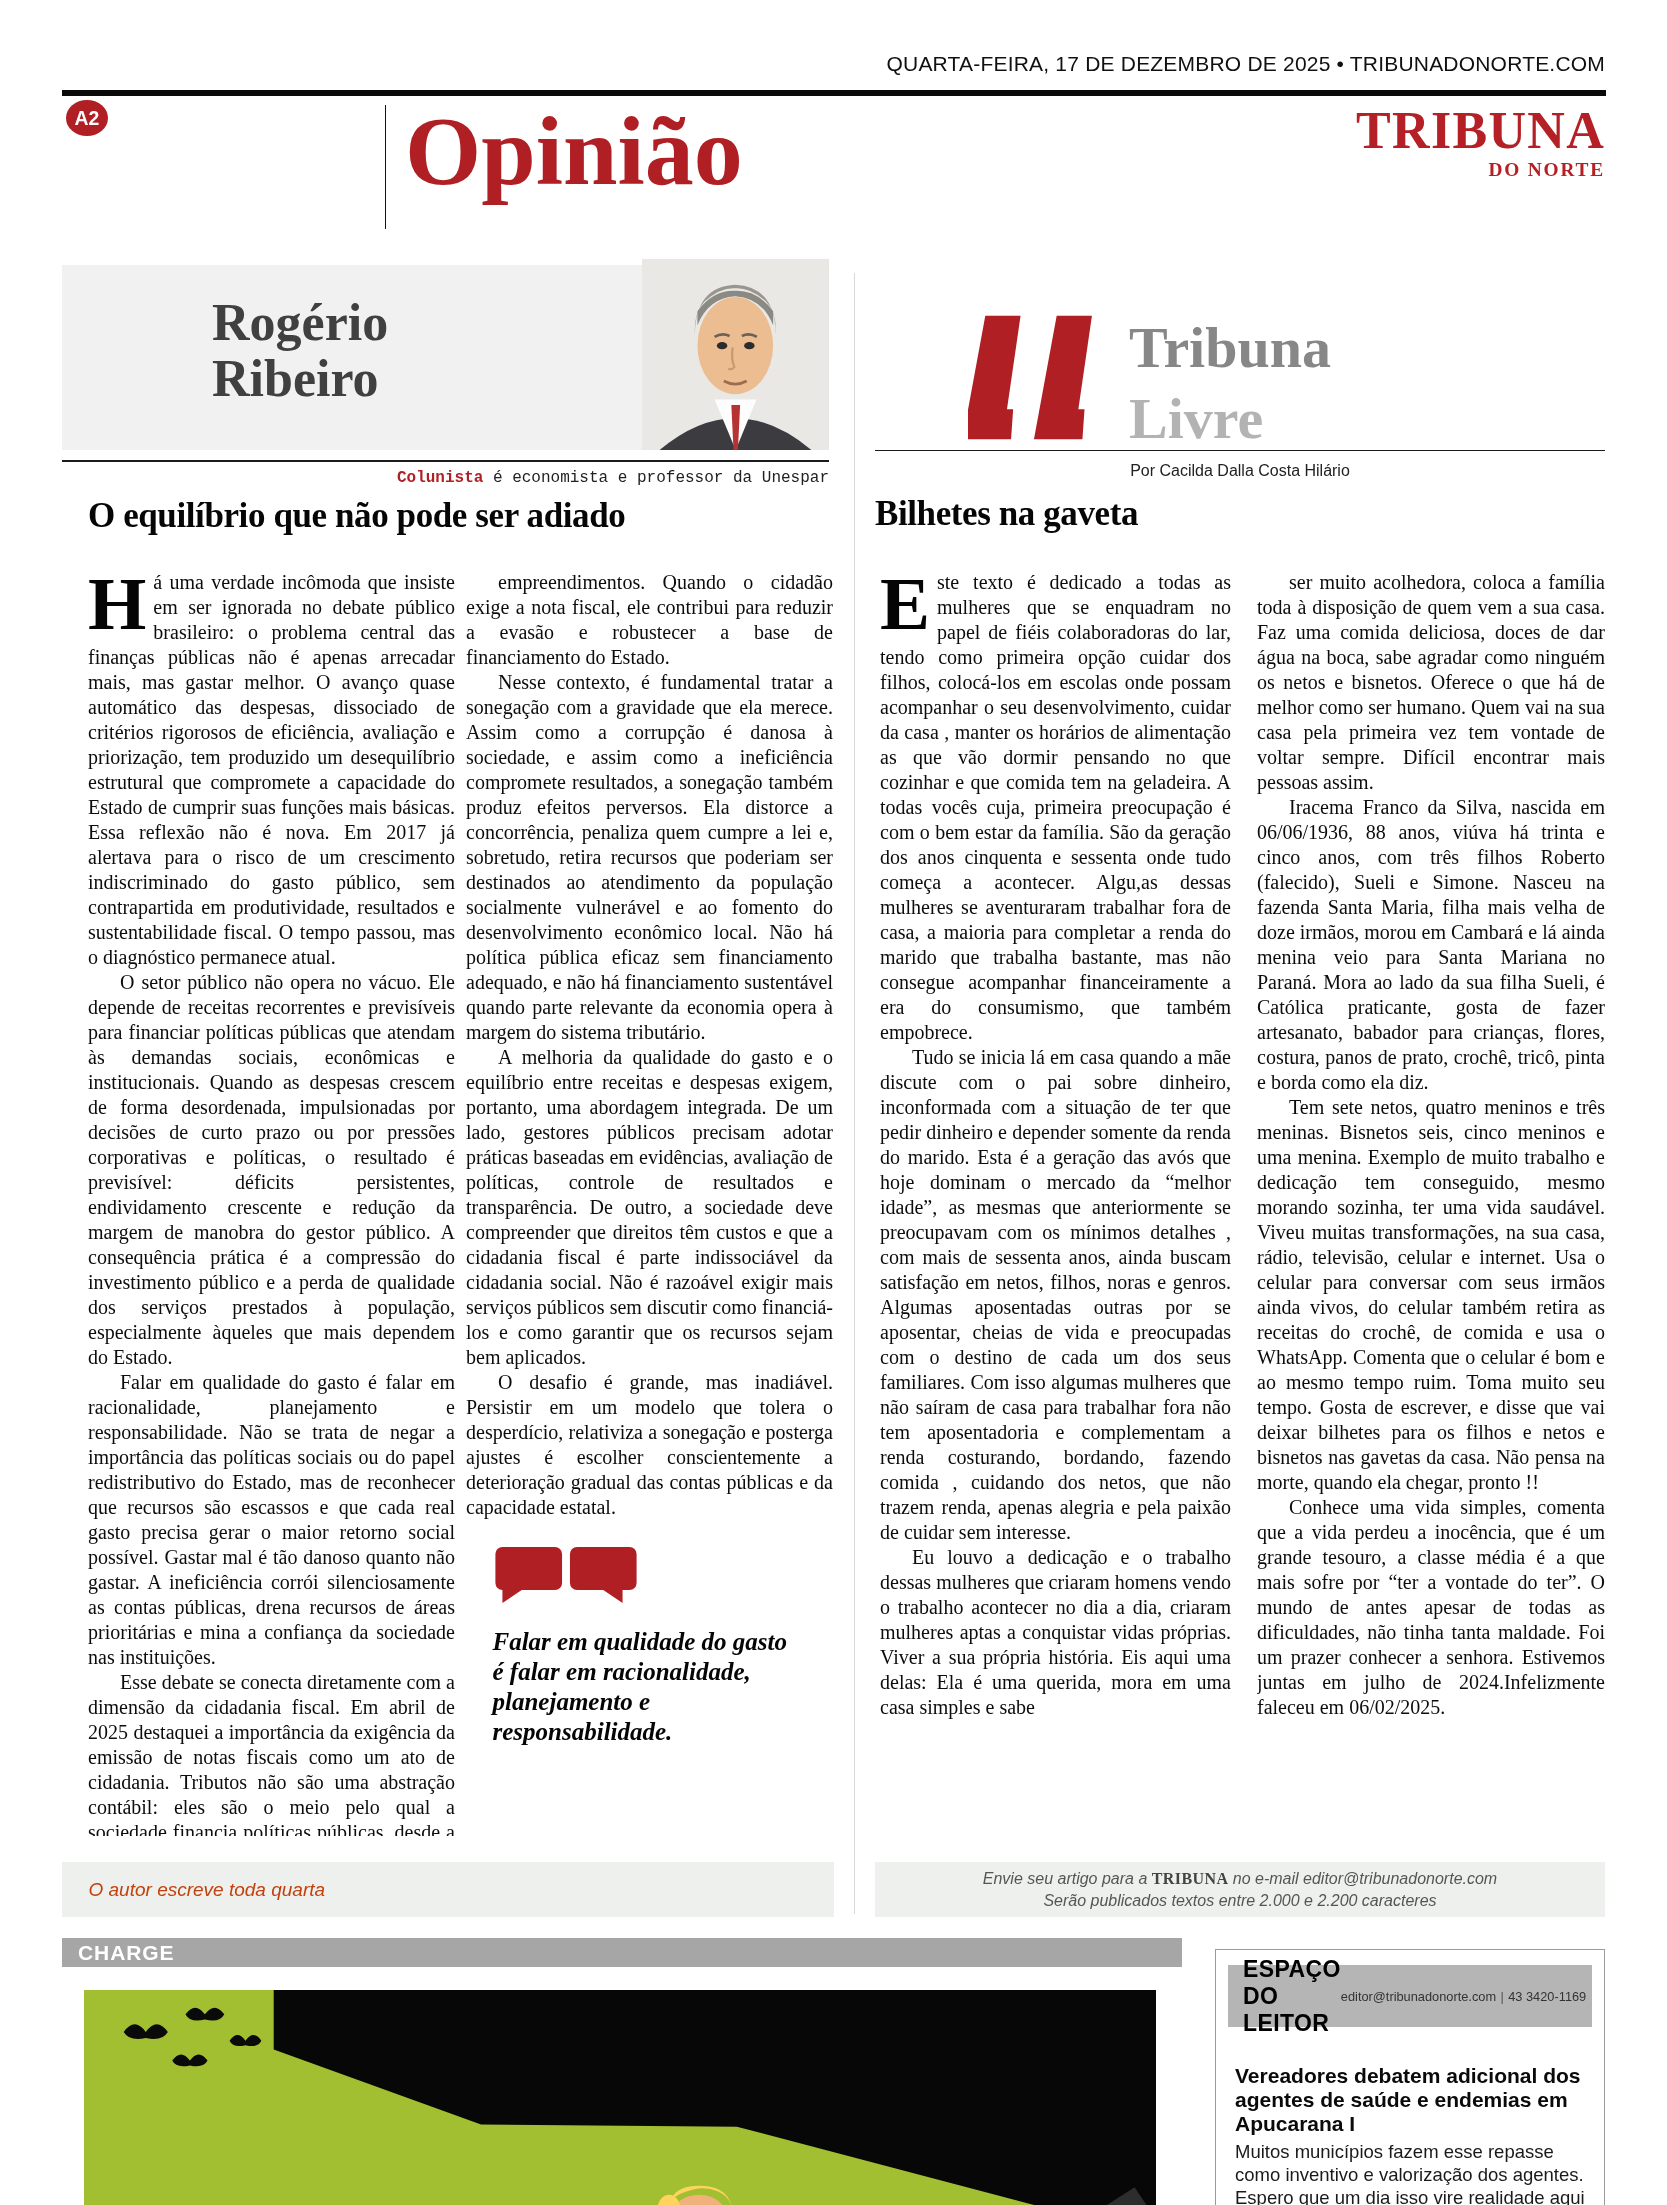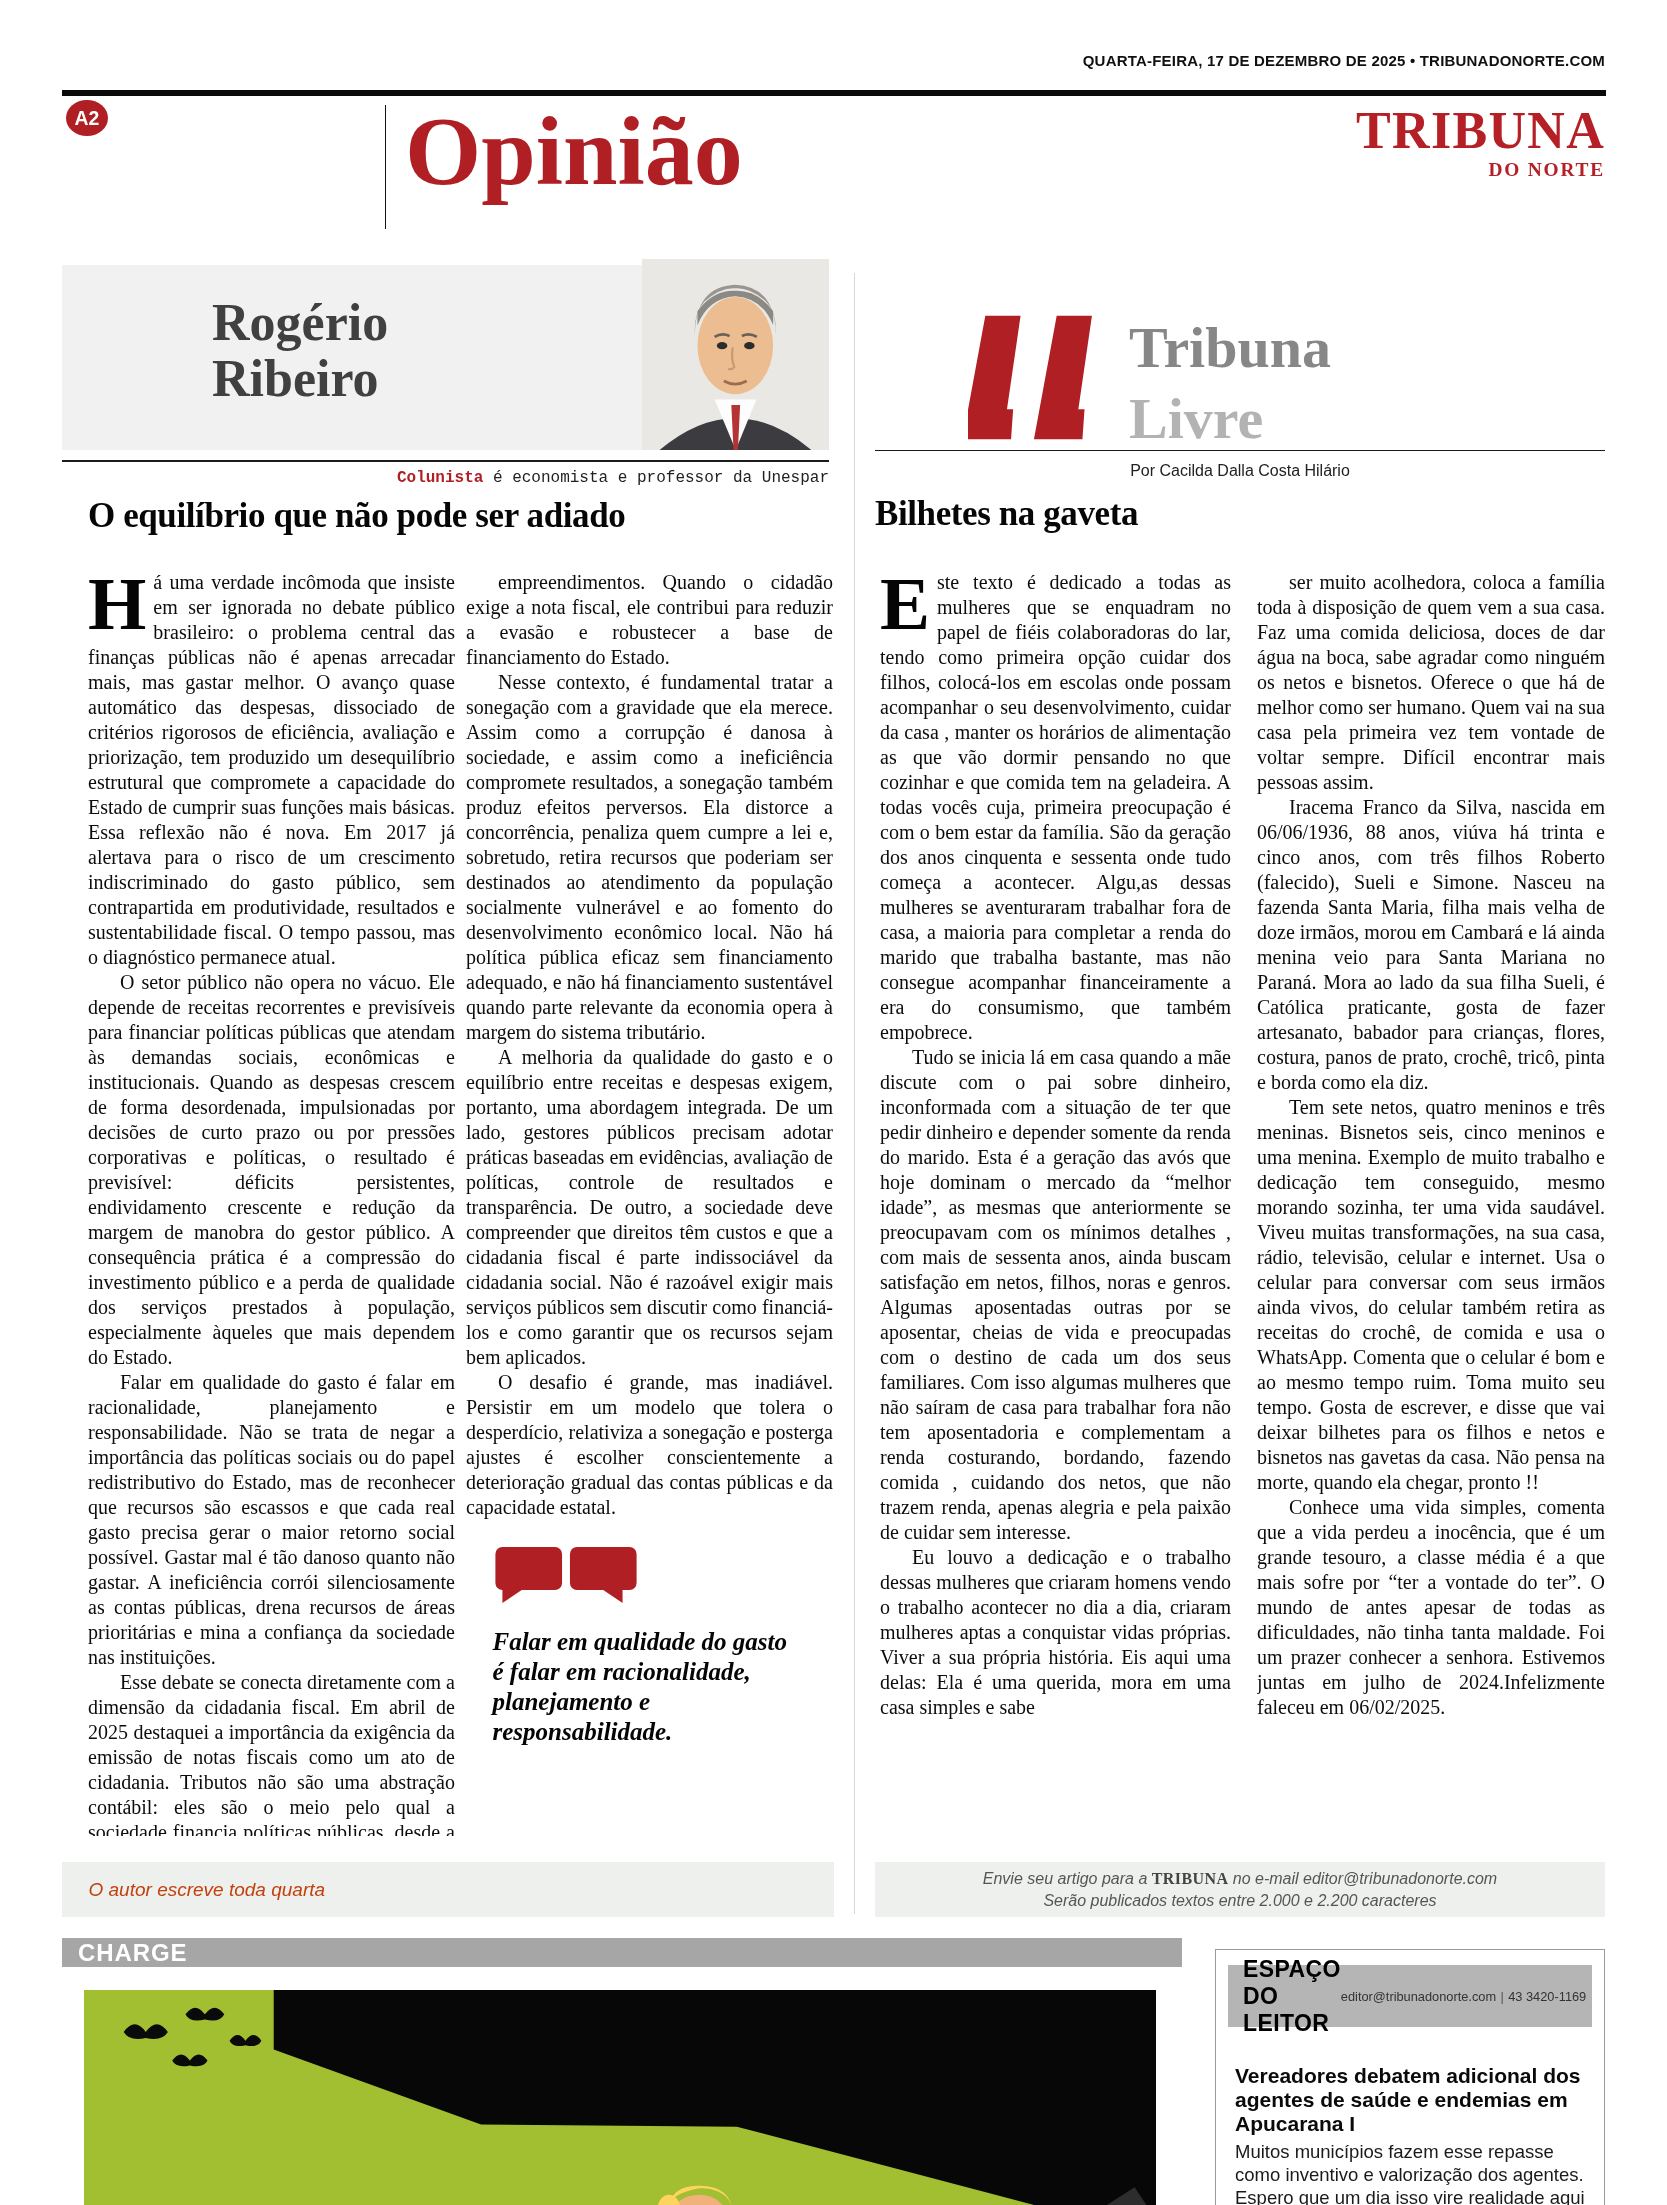--- a/index.html
+++ b/index.html
@@ -2,21 +2,21 @@
 <html style="font-size:7px"><head>
 <meta charset="utf-8">
 <style>
   html,body{margin:0;padding:0;background:#ffffff;}
   #page{position:relative;width:1667px;height:2840px;background:#ffffff;overflow:hidden;
         font-family:"Liberation Serif",serif;color:#111;}
   .abs{position:absolute;}
 
   
   .dateline{right:62px;top:52px;font-family:"Liberation Sans",sans-serif;
-            font-weight:bold;font-size:15px;letter-spacing:0.2px;color:#101010;}
+            font-weight:normal;font-size:21px;letter-spacing:0.2px;color:#101010;}
   .toprule{left:62px;top:90px;width:1544px;height:5.7px;background:#0a0a0a;}
   .badge{left:66px;top:100px;width:42px;height:36px;border-radius:50%;background:#b01f24;
          color:#fff;font-family:"Liberation Sans",sans-serif;font-weight:bold;font-size:19.4px;
          display:flex;align-items:center;justify-content:center;}
   .vline-opiniao{left:385px;top:105px;width:1.3px;height:124px;background:#111;}
   .opiniao{left:405px;top:102px;font-size:98px;line-height:1;font-weight:bold;color:#b01f24;}
   .logo{right:62px;top:105px;text-align:right;color:#b42025;}
   .logo .main{font-size:52px;font-weight:900;letter-spacing:1.3px;line-height:1;font-family:"Liberation Serif",serif;}
   .logo .sub{font-size:19.4px;font-weight:900;letter-spacing:1.8px;margin-top:1.8px;font-family:"Liberation Serif",serif;}
 
@@ -57,21 +57,21 @@
   .footband{top:1862px;height:55px;background:#eef0ee;display:flex;align-items:center;}
   .footband.l{left:62px;width:772px;padding-left:26.5px;box-sizing:border-box;}
   .footband.r{left:875px;width:730px;justify-content:center;flex-direction:column;}
   .footnote-l{font-style:italic;font-size:19px;color:#c2410c;font-family:"Liberation Sans",sans-serif;}
   .footnote-r{font-style:italic;font-size:16px;color:#555;font-family:"Liberation Sans",sans-serif;line-height:22px;}
   .footnote-r .brand{font-style:normal;font-weight:900;font-family:"Liberation Serif",serif;color:#444;letter-spacing:0.4px;}
 
   
   .charge-bar{left:62px;top:1938px;width:1120px;height:29px;background:#a6a6a6;}
   .charge-bar span{display:block;padding-left:16px;line-height:29px;color:#fff;
-                   font-family:"Liberation Sans",sans-serif;font-weight:bold;font-size:24px;letter-spacing:0.9px;}
+                   font-family:"Liberation Sans",sans-serif;font-weight:bold;font-size:21px;letter-spacing:0.9px;}
   .cartoon{left:84px;top:1990px;width:1072px;height:614px;}
 
   
   .esp-box{left:1215px;top:1949px;width:390px;height:849px;border:0.9px solid #9a9a9a;box-sizing:border-box;background:#fff;}
   .esp-bar{left:1228px;top:1965px;width:364px;height:62px;background:#b5b5b5;display:flex;
            align-items:center;justify-content:space-between;box-sizing:border-box;padding:0 10.6px 0 15px;}
   .esp-bar .ttl{color:#000000;font-family:"Liberation Sans",sans-serif;font-weight:bold;font-size:23px;letter-spacing:0.4px;}
   .esp-bar .contact{color:#333;font-family:"Liberation Sans",sans-serif;font-size:12.8px;white-space:nowrap;}
   .esp-bar .contact .sep{margin:0 4.4px;color:#555;}
   .letters{left:1235px;top:2064px;width:351px;height:723px;overflow:hidden;font-family:"Liberation Sans",sans-serif;}

